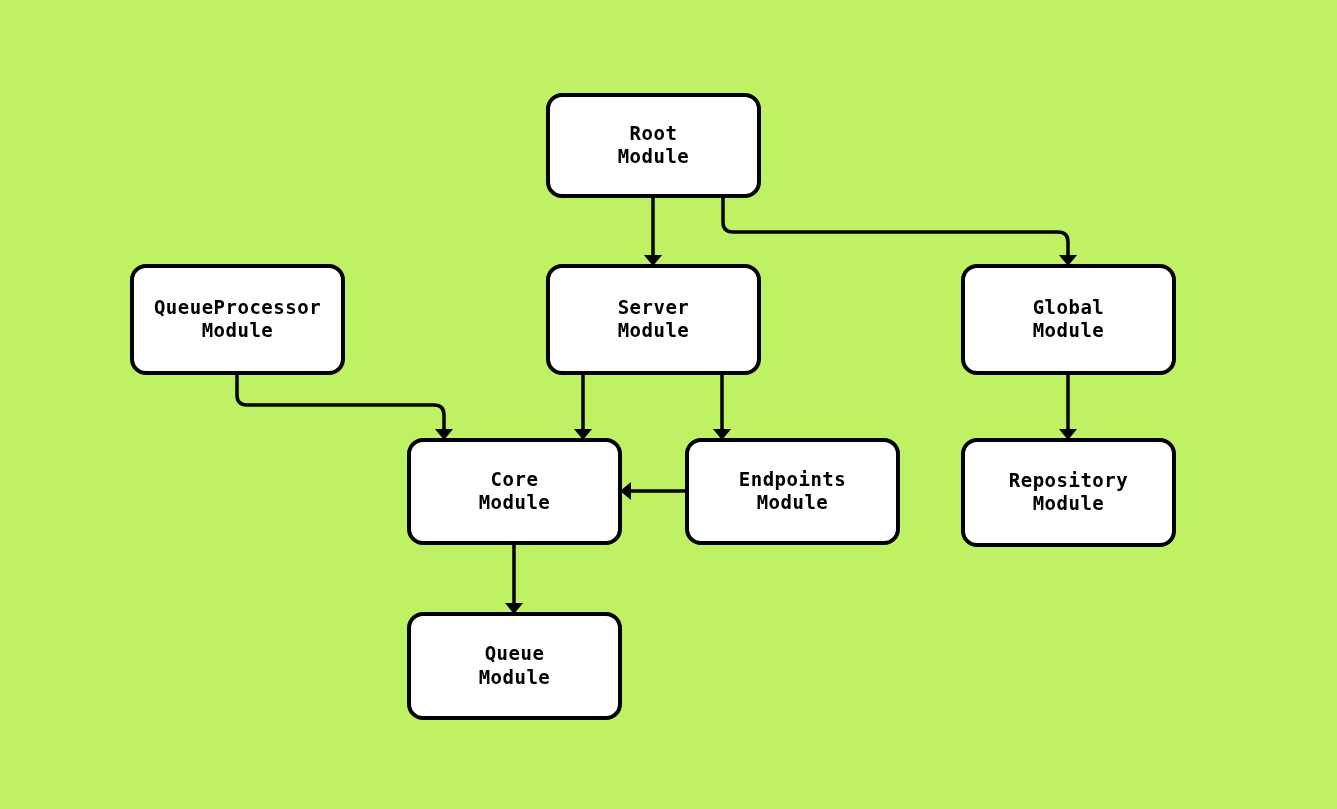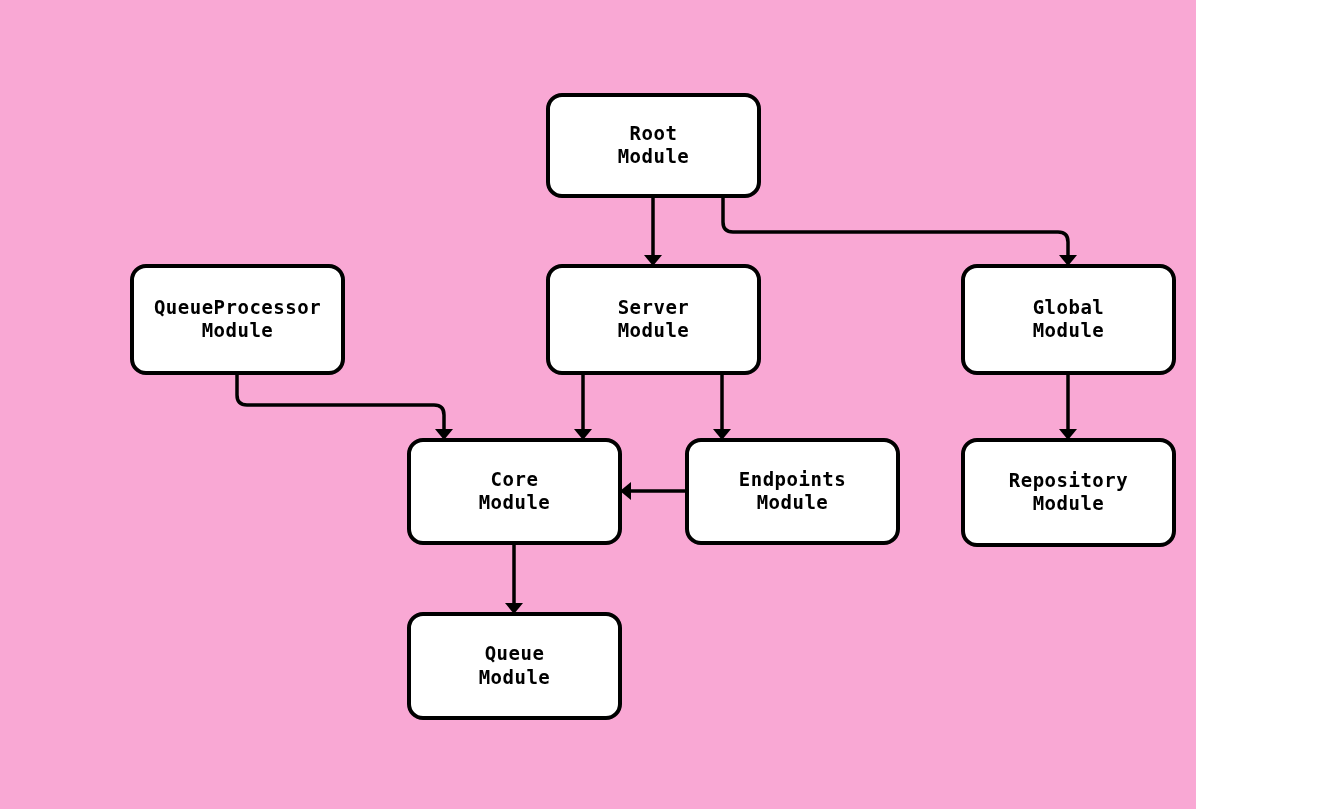--- a/index.html
+++ b/index.html
@@ -9,23 +9,23 @@
     background: #ffffff;
   }
   body {
     width: 1337px;
     height: 809px;
     overflow: hidden;
     font-family: "DejaVu Sans Mono", "Liberation Mono", monospace;
   }
   #diagram-root {
     position: relative;
-    width: 1196px;
+    width: 1337px;
     height: 809px;
-    background: #f9a8d4;
+    background: #bef264;
   }
   svg#diagram-canvas {
     display: block;
     width: 1337px;
     height: 809px;
   }
   .node-box {
     fill: #ffffff;
     stroke: #000000;
     stroke-width: 4;

